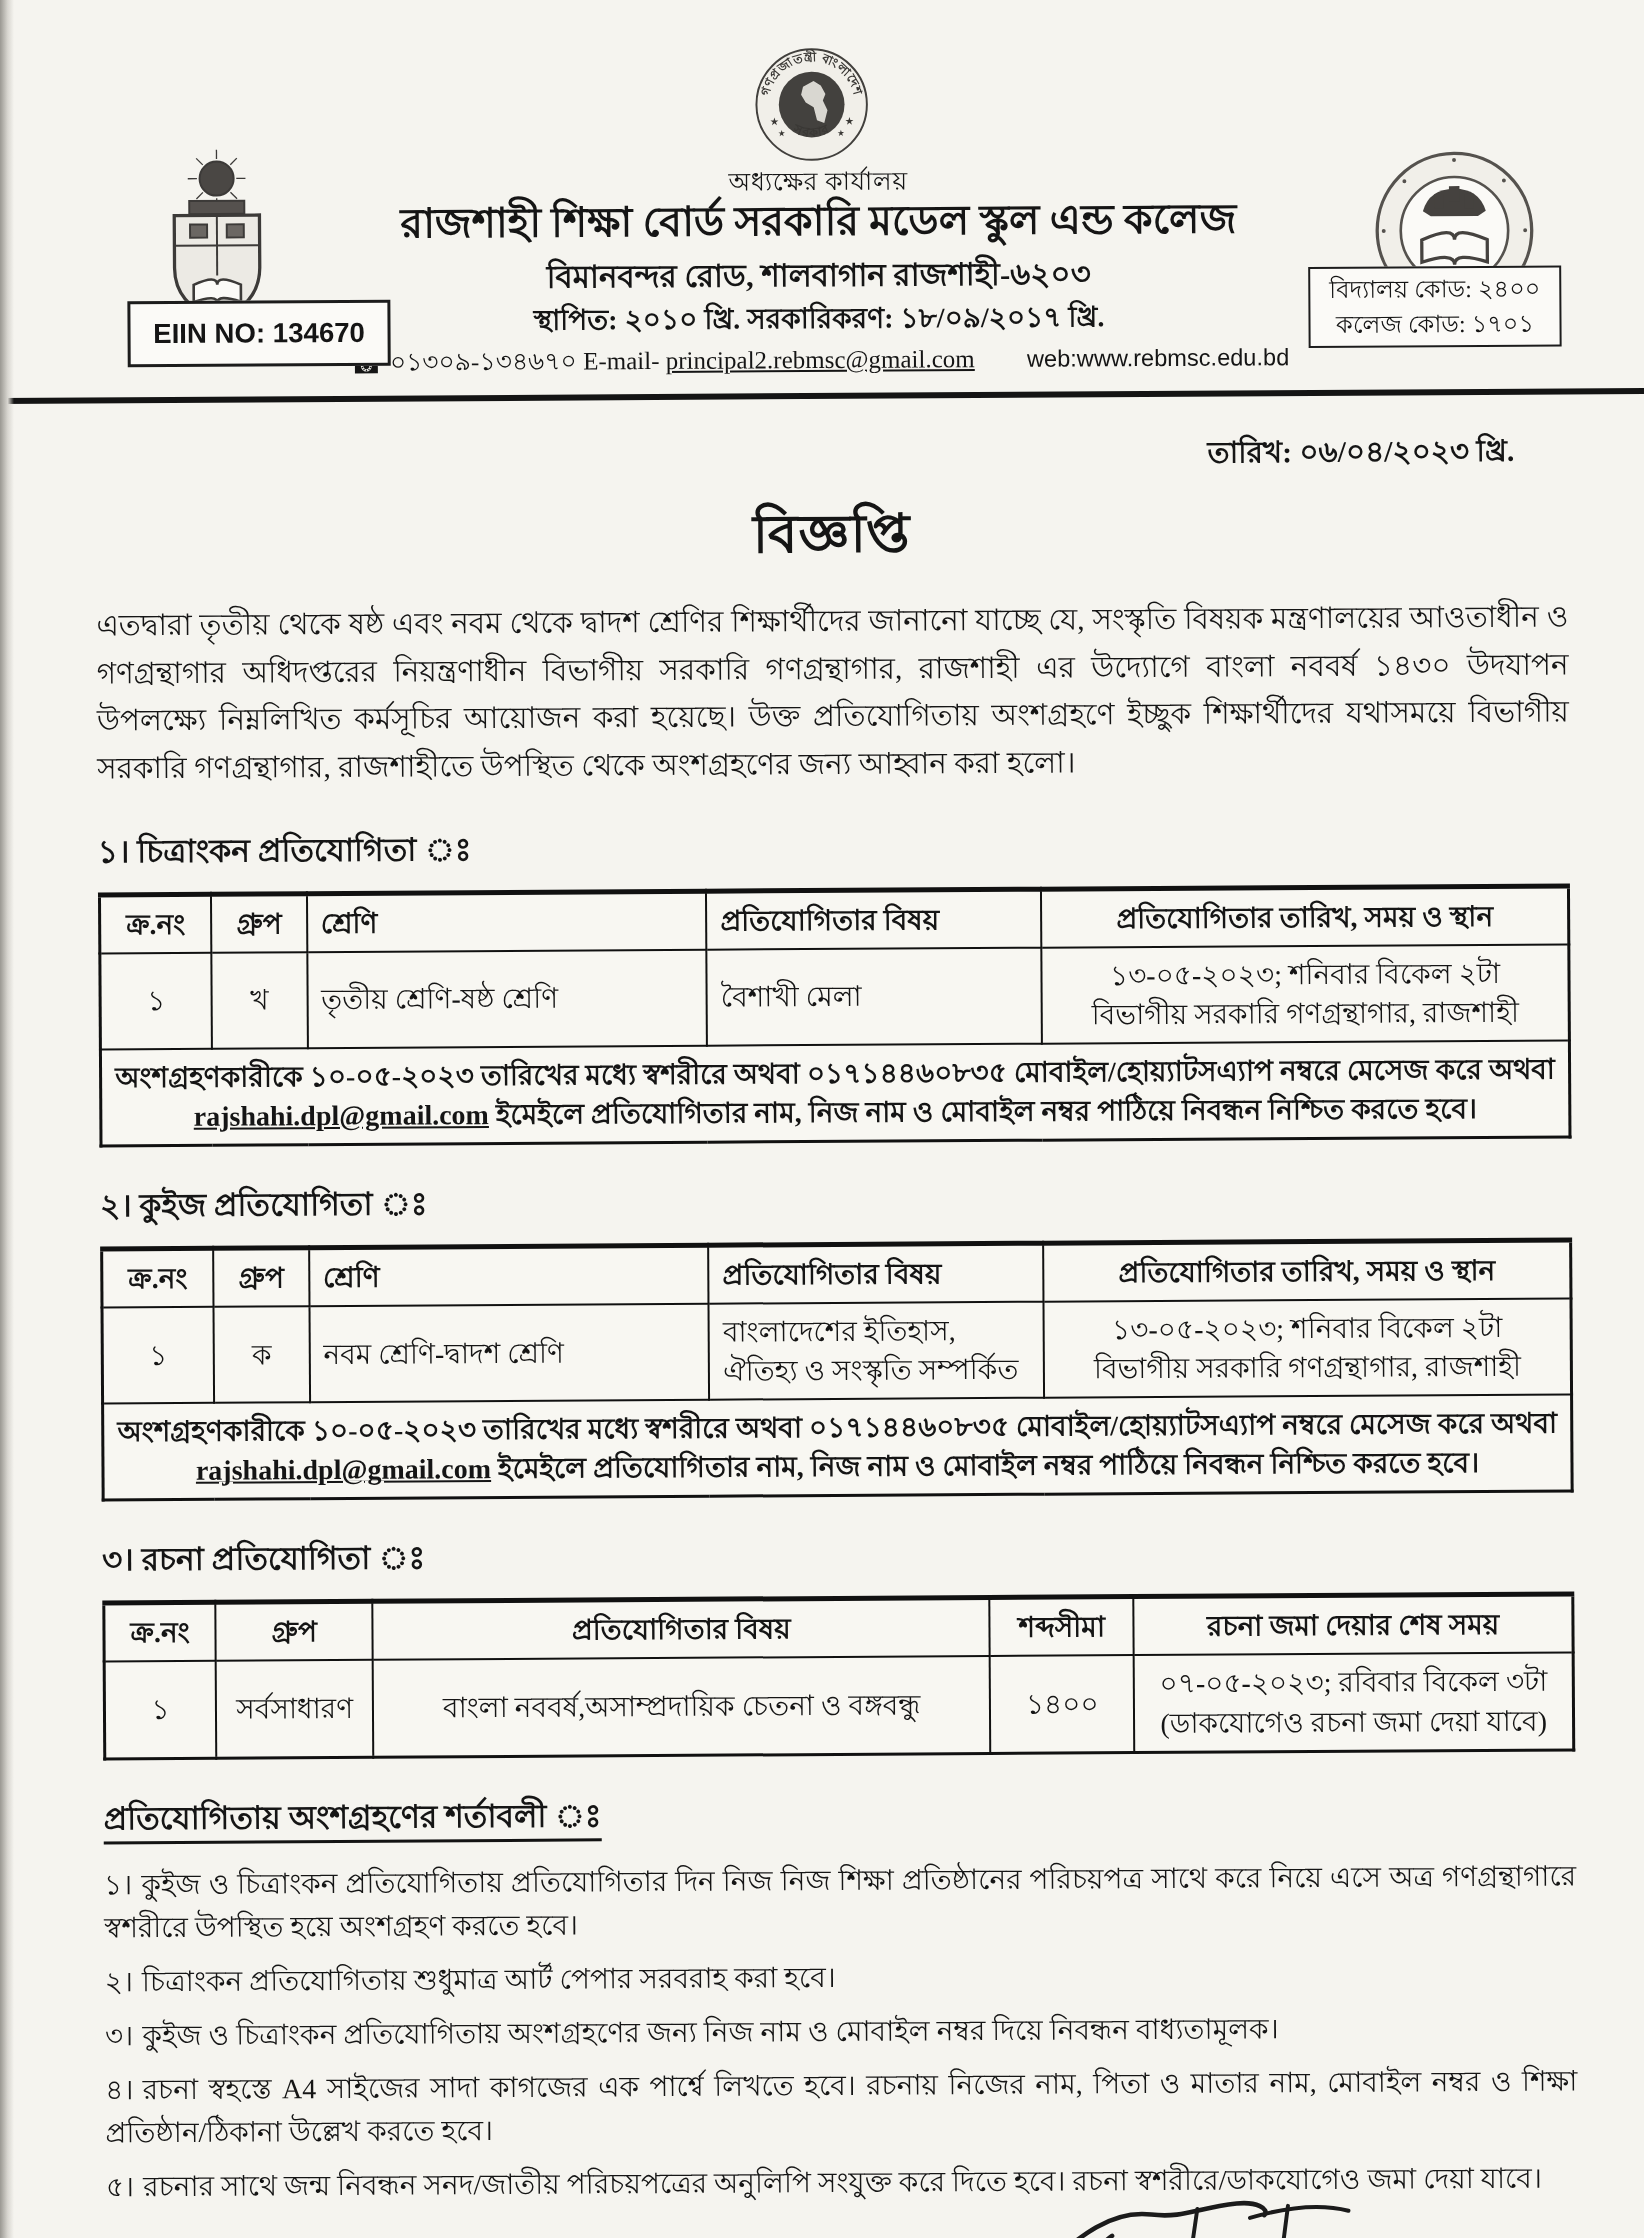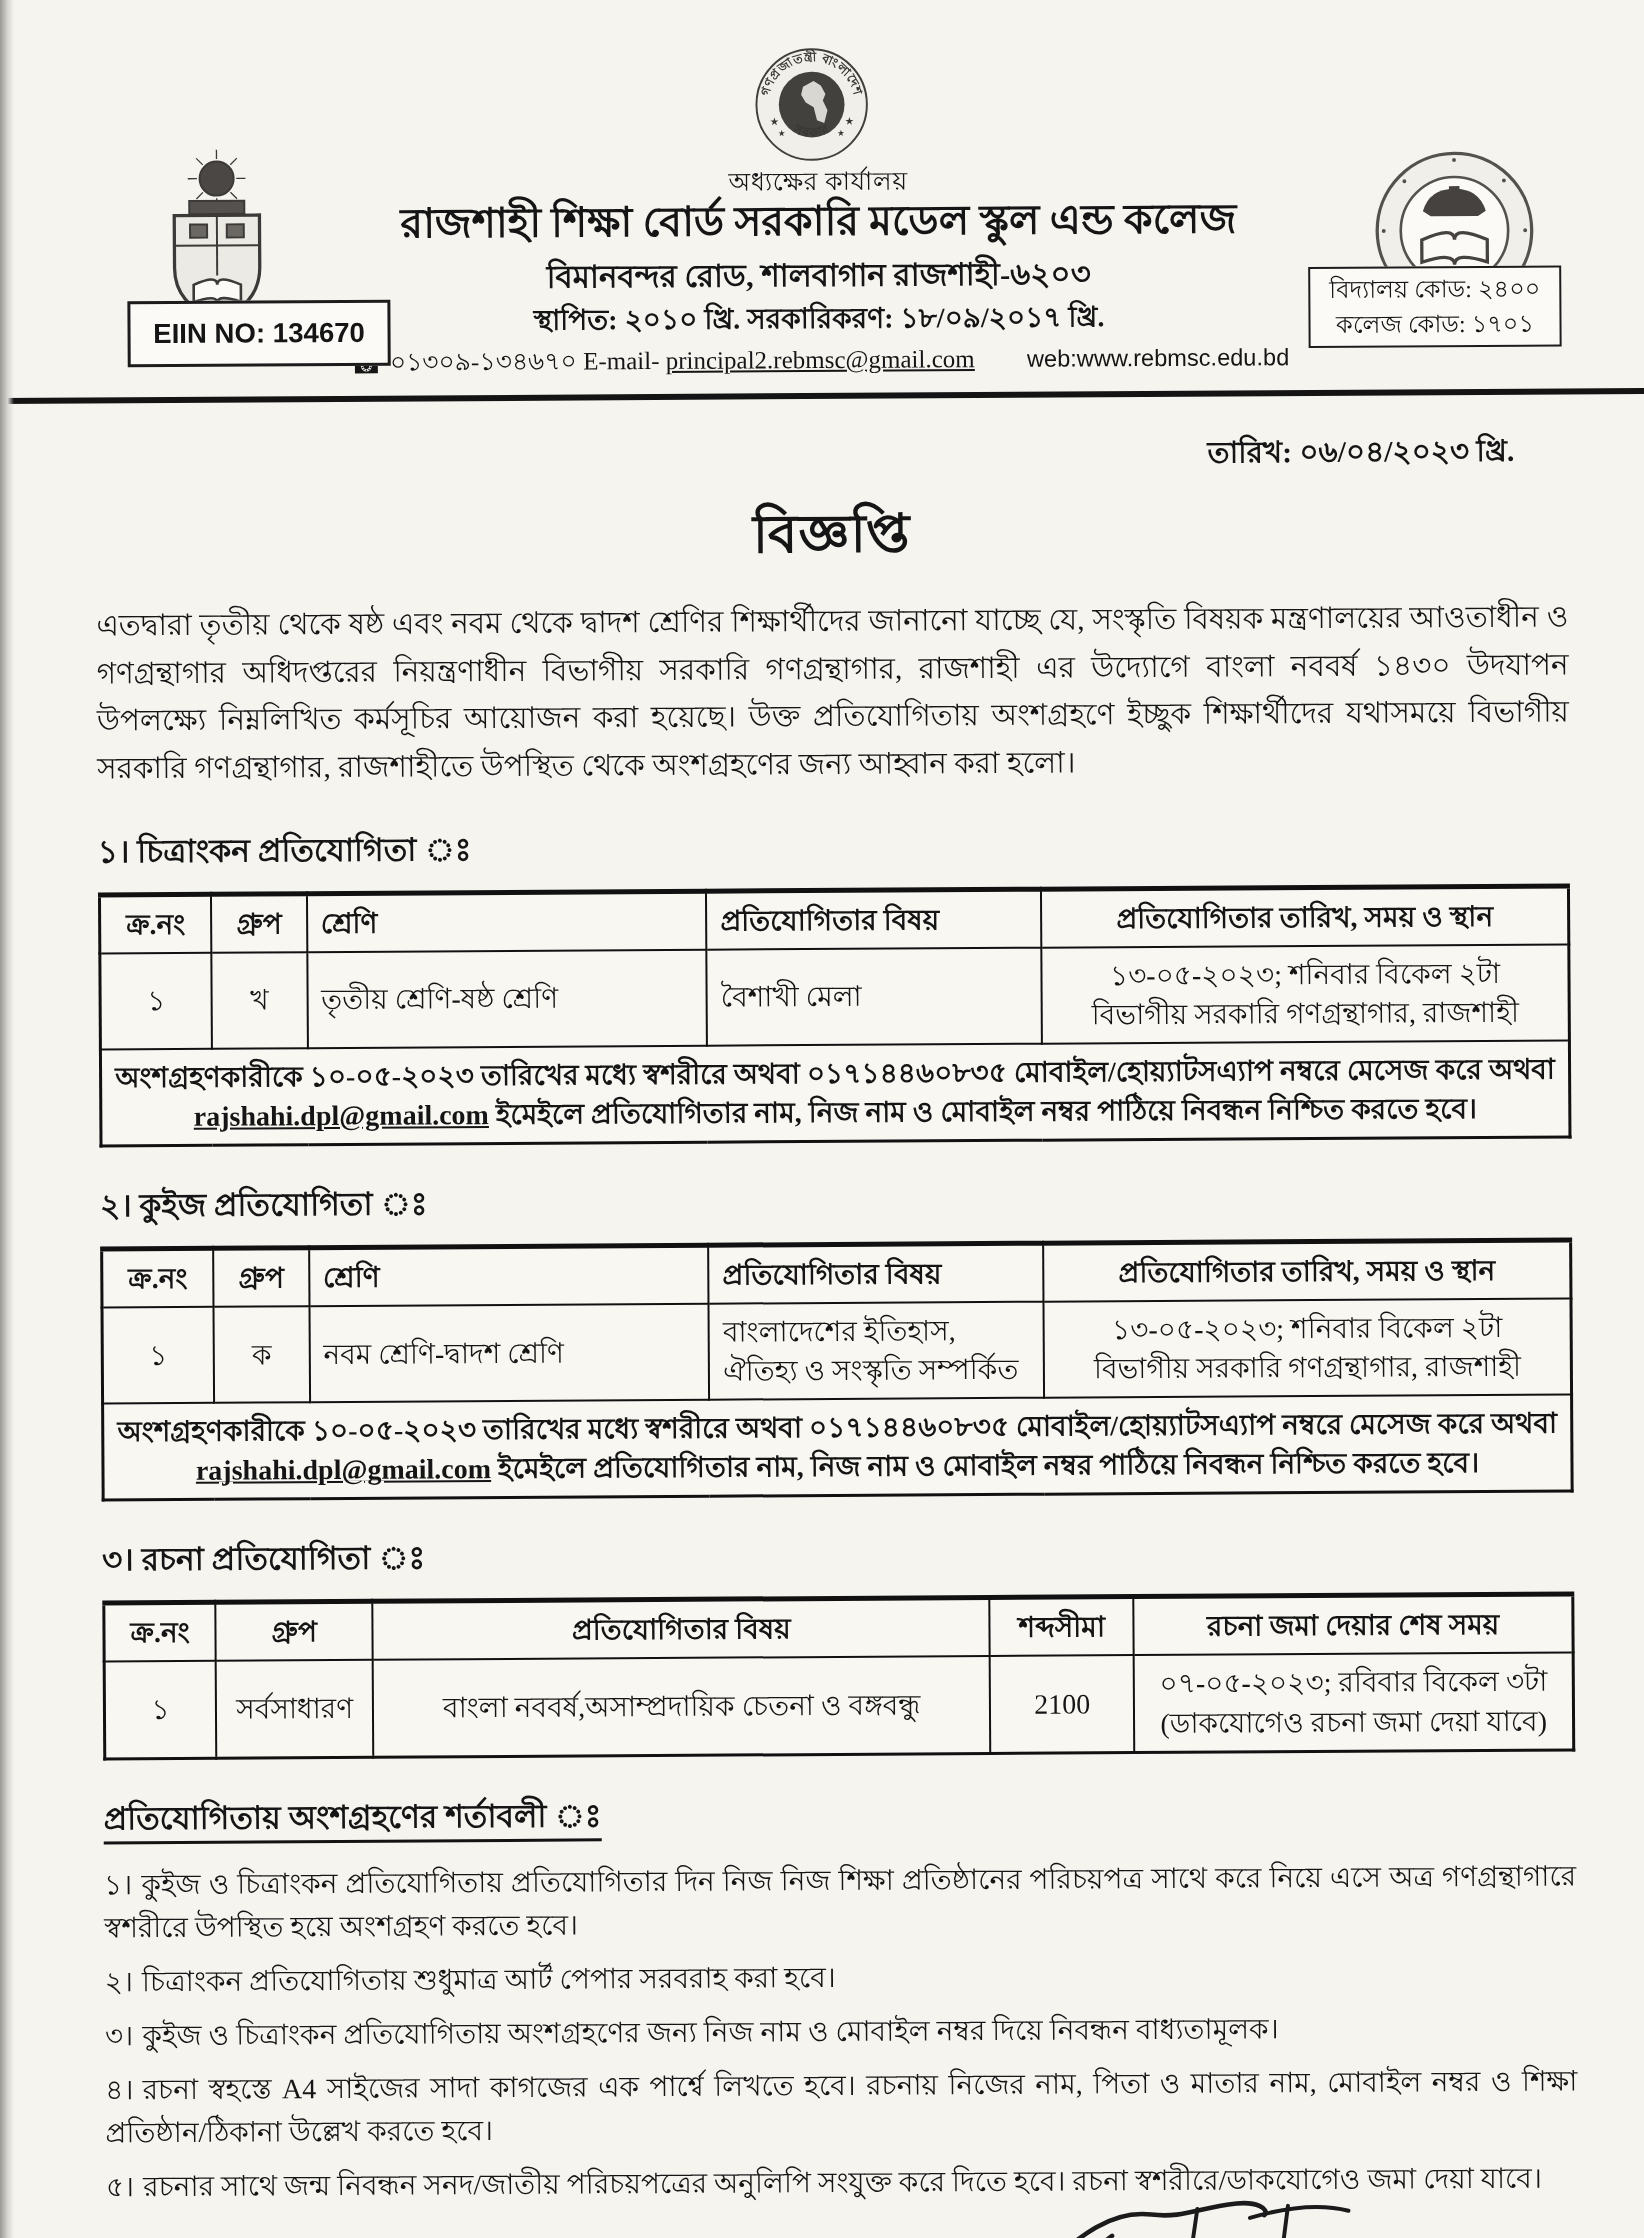--- a/index.html
+++ b/index.html
@@ -270,21 +270,21 @@
         <th class="tc">ক্র.নং</th>
         <th class="tc">গ্রুপ</th>
         <th class="tc">প্রতিযোগিতার বিষয়</th>
         <th class="tc">শব্দসীমা</th>
         <th class="tc">রচনা জমা দেয়ার শেষ সময়</th>
       </tr>
       <tr>
         <td class="tc">১</td>
         <td class="tc">সর্বসাধারণ</td>
         <td class="tc">বাংলা নববর্ষ,অসাম্প্রদায়িক চেতনা ও বঙ্গবন্ধু</td>
-        <td class="tc">2100</td>
+        <td class="tc">১৪০০</td>
         <td class="tc">
           <div>০৭-০৫-২০২৩; রবিবার বিকেল ৩টা</div>
           <div>(ডাকযোগেও রচনা জমা দেয়া যাবে)</div>
         </td>
       </tr>
     </tbody>
         </table>
 
     <div class="sec-heading u">
       <span>প্রতিযোগিতায় অংশগ্রহণের শর্তাবলী ঃ</span>

